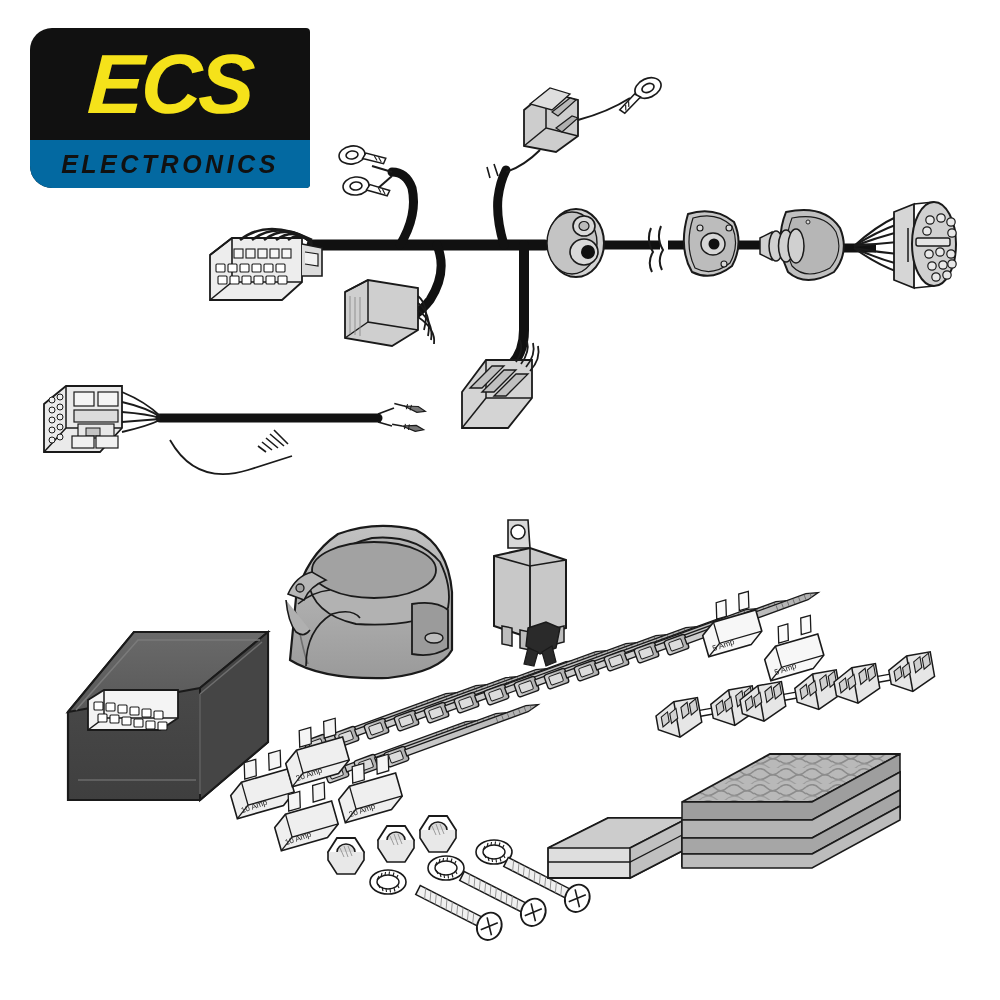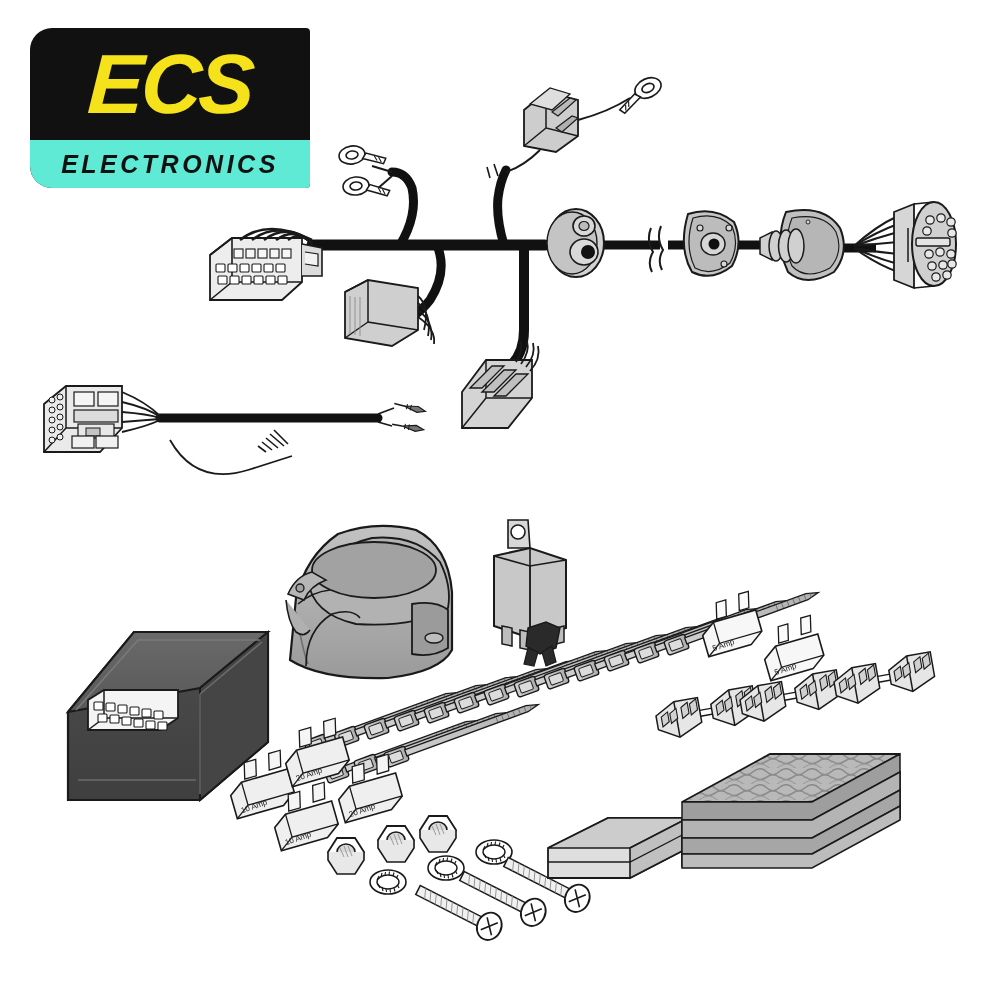--- a/index.html
+++ b/index.html
@@ -14,21 +14,21 @@
 
   
   #logo{position:absolute;left:30px;top:28px;width:280px;height:160px;}
   .logo-body{
     position:absolute;left:0;top:0;width:280px;height:160px;
     background:#111111;
     border-radius:22px 4px 4px 22px;
   }
   .logo-band{
     position:absolute;left:0;bottom:0;width:280px;height:48px;
-    background:#5eead4;
+    background:#0369a1;
     border-radius:0 0 4px 22px;
     overflow:hidden;
   }
   .logo-ecs{
     position:absolute;left:0;top:0;width:280px;height:112px;
     display:flex;align-items:center;justify-content:center;
     color:#f5e21a;
     font-family:"Liberation Sans", sans-serif;
     font-weight:bold;font-style:italic;
     font-size:84px;letter-spacing:-3px;

